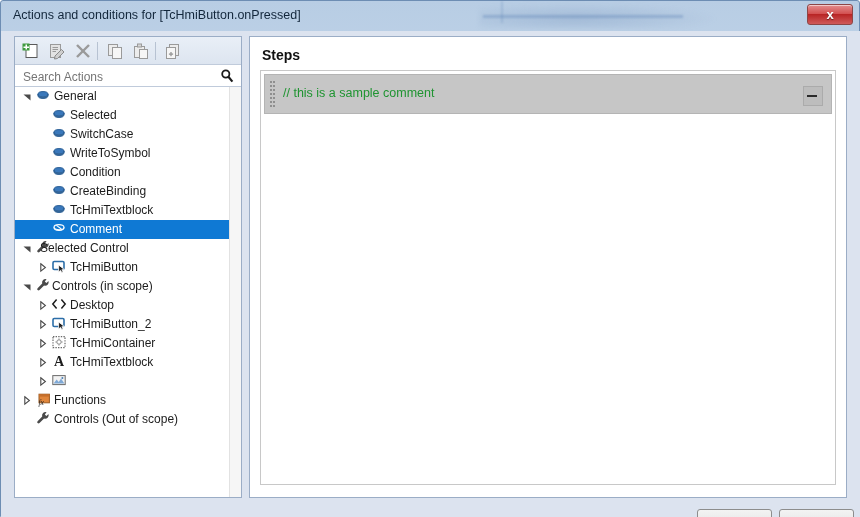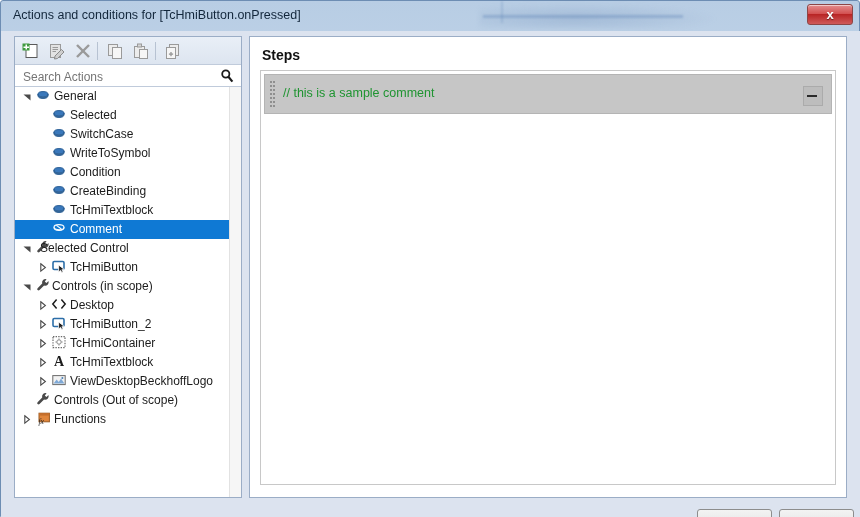--- a/index.html
+++ b/index.html
@@ -396,38 +396,37 @@
             </div>
             <div class="node">
               <span class="exp" style="left:22px"><svg width="12" height="19" viewBox="0 0 12 19">
                   <path d="M3.8 5.8 L8.4 9.5 L3.8 13.2 Z" fill="none" stroke="#4a4a4a" stroke-width="1.1"></path>
                 </svg></span>
               <span class="ico" style="left:36px"><svg width="16" height="16" viewBox="0 0 16 16">
                   <rect x="1.8" y="3.6" width="12.4" height="9" fill="#f2f2f2" stroke="#6a6a6a" stroke-width="1"></rect>
                   <path d="M2.6 11.4 L5.6 7.4 L7.8 10 L10 6.4 L13.4 11.4 Z" fill="#7fa9d6"></path>
                   <circle cx="11.4" cy="6.1" r="1" fill="#4b7fb5"></circle>
                 </svg></span>
-              <span class="lbl" style="left:55px">ViewDesktopBeckhoffLogo</span>
-            </div>
-            <div class="node">
-              <span class="ico" style="left:20px"><svg width="16" height="16" viewBox="0 0 16 16">
-                  <path d="M11.6 2.2 a3.5 3.5 0 0 0 -4.4 4.4 L2.6 11.2 a1.3 1.3 0 0 0 1.9 1.9 l4.6 -4.6 a3.5 3.5 0 0 0 4.4 -4.4 L11.4 6 L9.8 4.4 Z" fill="#4a4a4a"></path>
-                </svg></span>
-              <span class="lbl" style="left:39px">Controls (Out of scope)</span>
             </div>
             <div class="node">
               <span class="exp" style="left:6px"><svg width="12" height="19" viewBox="0 0 12 19">
                   <path d="M3.8 5.8 L8.4 9.5 L3.8 13.2 Z" fill="none" stroke="#4a4a4a" stroke-width="1.1"></path>
                 </svg></span>
               <span class="ico" style="left:20px"><svg width="16" height="16" viewBox="0 0 16 16">
                   <rect x="4" y="3.2" width="10.4" height="8.6" fill="#e0863c" stroke="#9a5a22" stroke-width="1"></rect>
                   <rect x="4" y="3.2" width="10.4" height="2.4" fill="#c56f2c"></rect>
                   <text x="3.4" y="14.2" font-family="Liberation Serif, serif" font-style="italic" font-size="7.6" fill="#1d1d1d">fx</text>
                 </svg></span>
               <span class="lbl" style="left:39px">Functions</span>
+            </div>
+            <div class="node">
+              <span class="ico" style="left:20px"><svg width="16" height="16" viewBox="0 0 16 16">
+                  <path d="M11.6 2.2 a3.5 3.5 0 0 0 -4.4 4.4 L2.6 11.2 a1.3 1.3 0 0 0 1.9 1.9 l4.6 -4.6 a3.5 3.5 0 0 0 4.4 -4.4 L11.4 6 L9.8 4.4 Z" fill="#4a4a4a"></path>
+                </svg></span>
+              <span class="lbl" style="left:39px">Controls (Out of scope)</span>
             </div>
           </div>
         <div class="tree-scroll"></div>
       </div>
 
       <div class="right-panel">
         <div class="steps-title">Steps</div>
         <div class="steps-area">
           <div class="step-row">
             <div class="grip">

